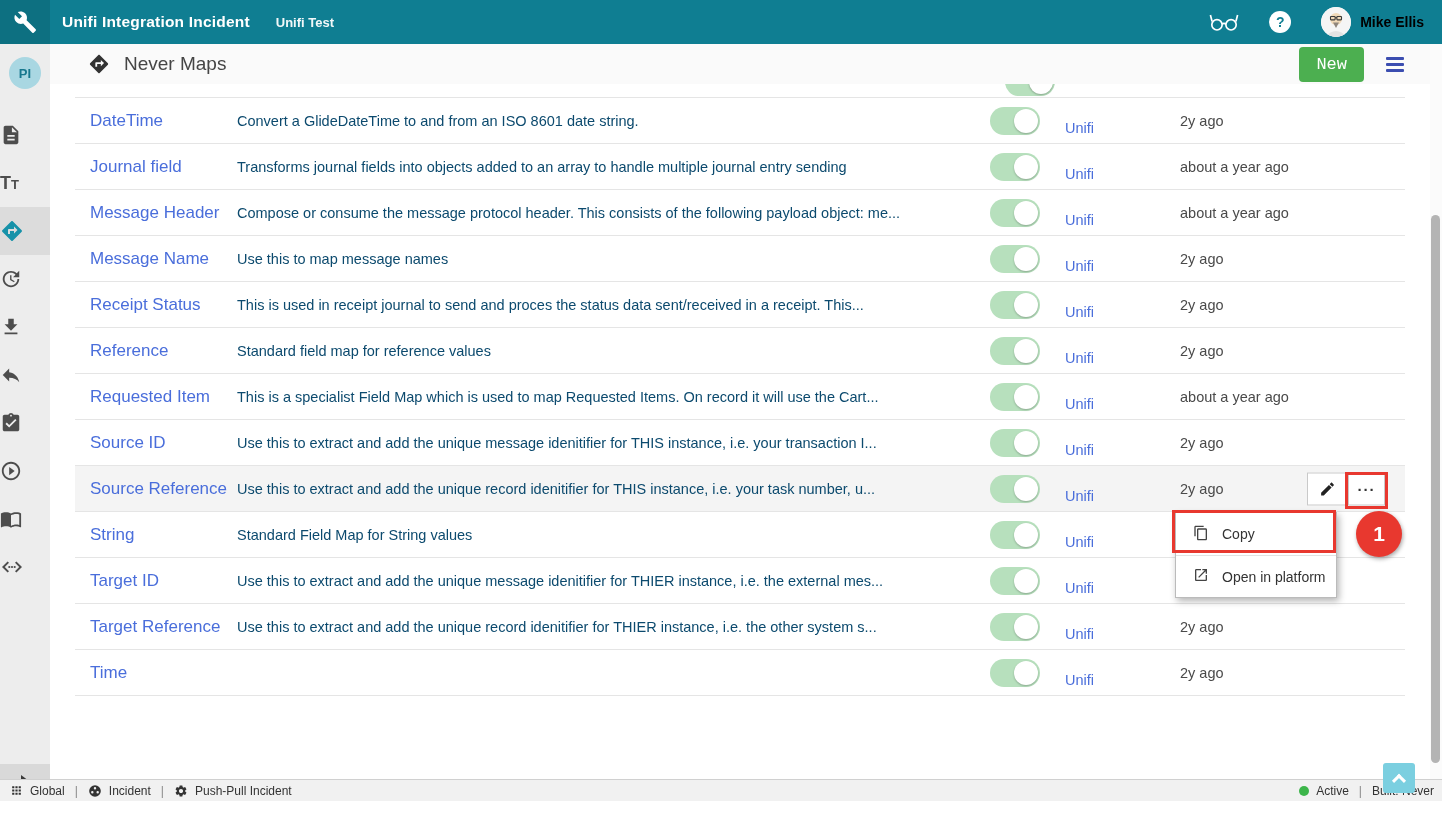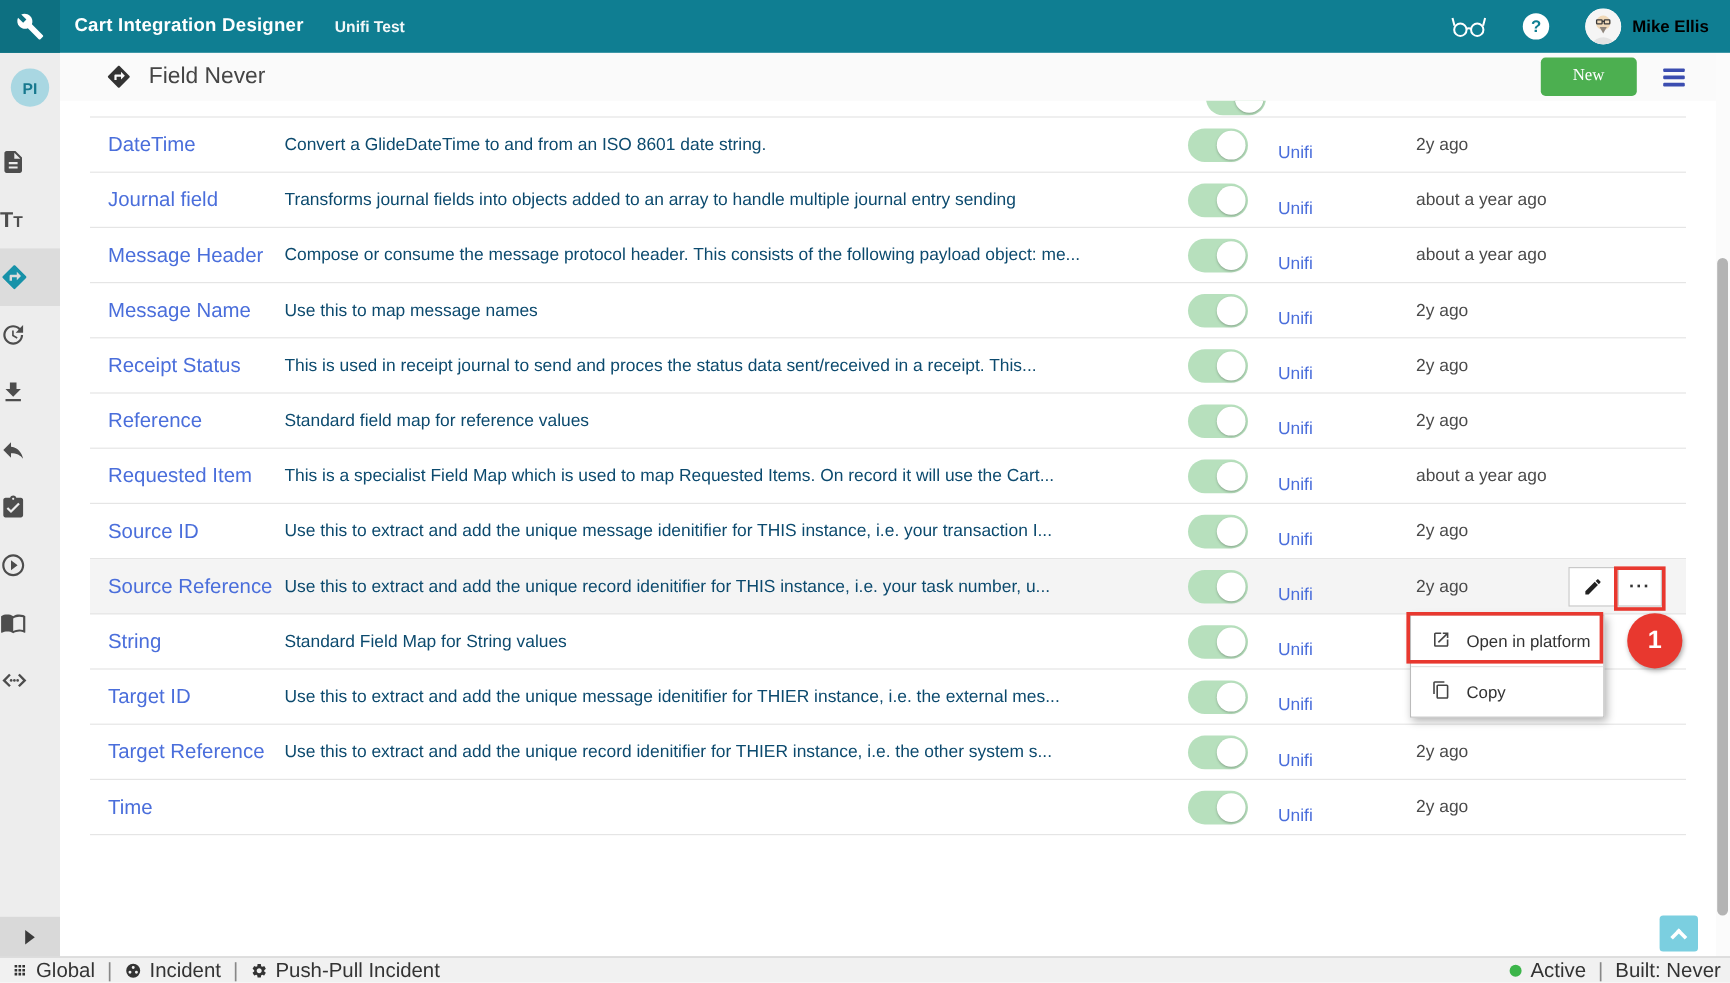--- a/index.html
+++ b/index.html
@@ -38,22 +38,22 @@
   .side-expand { position:absolute; bottom:0; left:0; width:50px; height:33px; background:#d9d9d9;
                  display:flex; align-items:center; justify-content:center; cursor:pointer; }
   .side-expand .tri { width:0; height:0; border-top:6px solid transparent; border-bottom:6px solid transparent;
                       border-left:8px solid #3a3a3a; }
 
   
   .main { position:absolute; left:50px; top:44px; right:12px; bottom:22px; background:#fff; }
   .toolbar { height:40px; background:#fafafa; display:flex; align-items:center; padding:0 26px 0 38px; }
   .toolbar .page-icon { margin-right:14px; display:flex; }
   .page-title { font-size:19px; color:#454545; flex:1; }
-  .new-button { background:#4caf50; color:#fff; border:none; font-size:14px; padding:8px 27px;
-                border-radius:4px; cursor:pointer; font-family:Liberation Serif, serif; }
+  .new-button { background:#4caf50; color:#fff; border:none; font-size:17px; padding:8px 17px;
+                border-radius:4px; cursor:pointer; font-family:Liberation Mono, monospace; }
   .hamburger { margin-left:22px; display:flex; flex-direction:column; gap:3px; cursor:pointer; }
   .hamburger div { width:18px; height:3px; background:#3b4db0; border-radius:1px; }
 
   
   .list { margin-left:25px; width:1330px; position:relative; }
   .partial-row { height:14px; border-bottom:1px solid #e5e5e5; position:relative; overflow:hidden; }
   .partial-row .toggle { position:absolute; left:915px; top:-16px; }
   .row { height:46px; display:flex; align-items:center; border-bottom:1px solid #e5e5e5; position:relative; }
   .row.highlighted { background:#f4f4f4; }
   .col-name { width:162px; padding-left:15px; flex-shrink:0; }
@@ -93,39 +93,39 @@
   .scrollbar { position:absolute; right:0; top:44px; bottom:22px; width:12px; background:#fbfbfb; z-index:8; }
   .scroll-thumb { position:absolute; left:1px; top:171px; width:9px; height:548px; background:#b4b4b4;
                   border-radius:5px; cursor:pointer; }
   .scroll-top { position:absolute; left:1383px; top:763px; width:32px; height:30px; background:#7bcfe0;
                 border-radius:3px; display:flex; align-items:center; justify-content:center;
                 cursor:pointer; z-index:12; }
   .scroll-top .chev { width:10px; height:10px; border-left:3px solid #fff; border-top:3px solid #fff;
                       transform:rotate(45deg) translate(2px,2px); }
 
   
-  .footer { position:absolute; bottom:0; left:0; width:1442px; height:22px; background:#f1f1f1;
-            border-top:1px solid #d0d0d0; display:flex; align-items:center; font-size:17px;
+  .footer { position:absolute; bottom:18px; left:0; width:1442px; height:22px; background:#f1f1f1;
+            border-top:1px solid #d0d0d0; display:flex; align-items:center; font-size:12px;
             color:#333; padding:0 8px 0 10px; z-index:11; }
   .footer .grp { display:flex; align-items:center; gap:7px; }
   .footer .sep { color:#888; margin:0 3px; }
   .footer-spacer { flex:1; }
   .status-dot { width:10px; height:10px; border-radius:50%; background:#3cb54a; }
   .footer svg { fill:#333; }
 </style>
 </head>
 <body>
 
 <div class="topbar">
   <div class="topbar-tool">
     <svg width="24" height="24" viewBox="0 0 24 24" fill="#fff">
         <path d="M22.7 19.3l-9.1-9.1c.9-2.3.4-5-1.5-6.9-2-2-5-2.4-7.4-1.3L9 6.3 6.3 9 2 4.7C.9 7.1 1.3 10.1 3.3 12.1c1.9 1.9 4.6 2.4 6.9 1.5l9.1 9.1c.4.4 1 .4 1.4 0l2-2c.4-.4.4-1 0-1.4z"></path>
       </svg>
   </div>
-  <span class="app-title">Cart Integration Designer</span>
+  <span class="app-title">Unifi Integration Incident</span>
   <span class="env-label">Unifi Test</span>
   <div class="topbar-spacer"></div>
   <div class="tb-icon glasses">
     <svg width="30" height="22" viewBox="0 0 32 22" fill="none" stroke="#fff" stroke-width="1.8">
       <circle cx="8.5" cy="14" r="5.5"></circle>
         <circle cx="23.5" cy="14" r="5.5"></circle>
       <path d="M14 13.5a2.6 2.6 0 0 1 4 0M3.3 10.5 1.5 3.5M28.7 10.5l1.8-7"></path>
     </svg>
   </div>
   <div class="help-circle">?</div>
@@ -201,21 +201,21 @@
     </div>
 </div>
 
 <div class="main">
   <div class="toolbar">
     <span class="page-icon">
       <svg width="22" height="22" viewBox="0 0 24 24" fill="#333">
           <path d="M21.71 11.29l-9-9c-.39-.39-1.02-.39-1.41 0l-9 9c-.39.39-.39 1.02 0 1.41l9 9c.39.39 1.02.39 1.41 0l9-9c.39-.38.39-1.01 0-1.41zM14 14.5V12h-4v3H8v-4c0-.55.45-1 1-1h5V7.5l3.5 3.5-3.5 3.5z"></path>
         </svg>
     </span>
-    <span class="page-title">Field Never</span>
+    <span class="page-title">Never Maps</span>
     <button class="new-button">New</button>
     <div class="hamburger">
         <div></div>
         <div></div>
         <div></div>
       </div>
   </div>
 
   <div class="list">
     <div class="partial-row">
@@ -386,37 +386,37 @@
     <div class="col-unifi"><a>Unifi</a></div>
     <div class="col-updated">2y ago</div>
 
   </div>
     </div>
 </div>
 
 <div class="overlays">
   <div class="context-menu">
       <div class="menu-item">
+    <span>
+      <svg width="16" height="16" viewBox="0 0 24 24">
+            <path d="M16 1H4c-1.1 0-2 .9-2 2v14h2V3h12V1zm3 4H8c-1.1 0-2 .9-2 2v14c0 1.1.9 2 2 2h11c1.1 0 2-.9 2-2V7c0-1.1-.9-2-2-2zm0 16H8V7h11v14z"></path>
+          </svg>
+    </span>
+
+    <span>Copy</span>
+  </div>
+      <div class="menu-item">
 
     <span>
       <svg width="16" height="16" viewBox="0 0 24 24">
             <path d="M19 19H5V5h7V3H5c-1.11 0-2 .9-2 2v14c0 1.1.89 2 2 2h14c1.1 0 2-.9 2-2v-7h-2v7zM14 3v2h3.59l-9.83 9.83 1.41 1.41L19 6.41V10h2V3h-7z"></path>
           </svg>
     </span>
     <span>Open in platform</span>
   </div>
-      <div class="menu-item">
-    <span>
-      <svg width="16" height="16" viewBox="0 0 24 24">
-            <path d="M16 1H4c-1.1 0-2 .9-2 2v14h2V3h12V1zm3 4H8c-1.1 0-2 .9-2 2v14c0 1.1.9 2 2 2h11c1.1 0 2-.9 2-2V7c0-1.1-.9-2-2-2zm0 16H8V7h11v14z"></path>
-          </svg>
-    </span>
-
-    <span>Copy</span>
-  </div>
     </div>
   <div class="red-box ellipsis-box"></div>
   <div class="red-box copy-box"></div>
   <div class="step-badge">1</div>
 </div>
 
 <div class="scrollbar">
   <div class="scroll-thumb"></div>
 </div>
 <div class="scroll-top">

